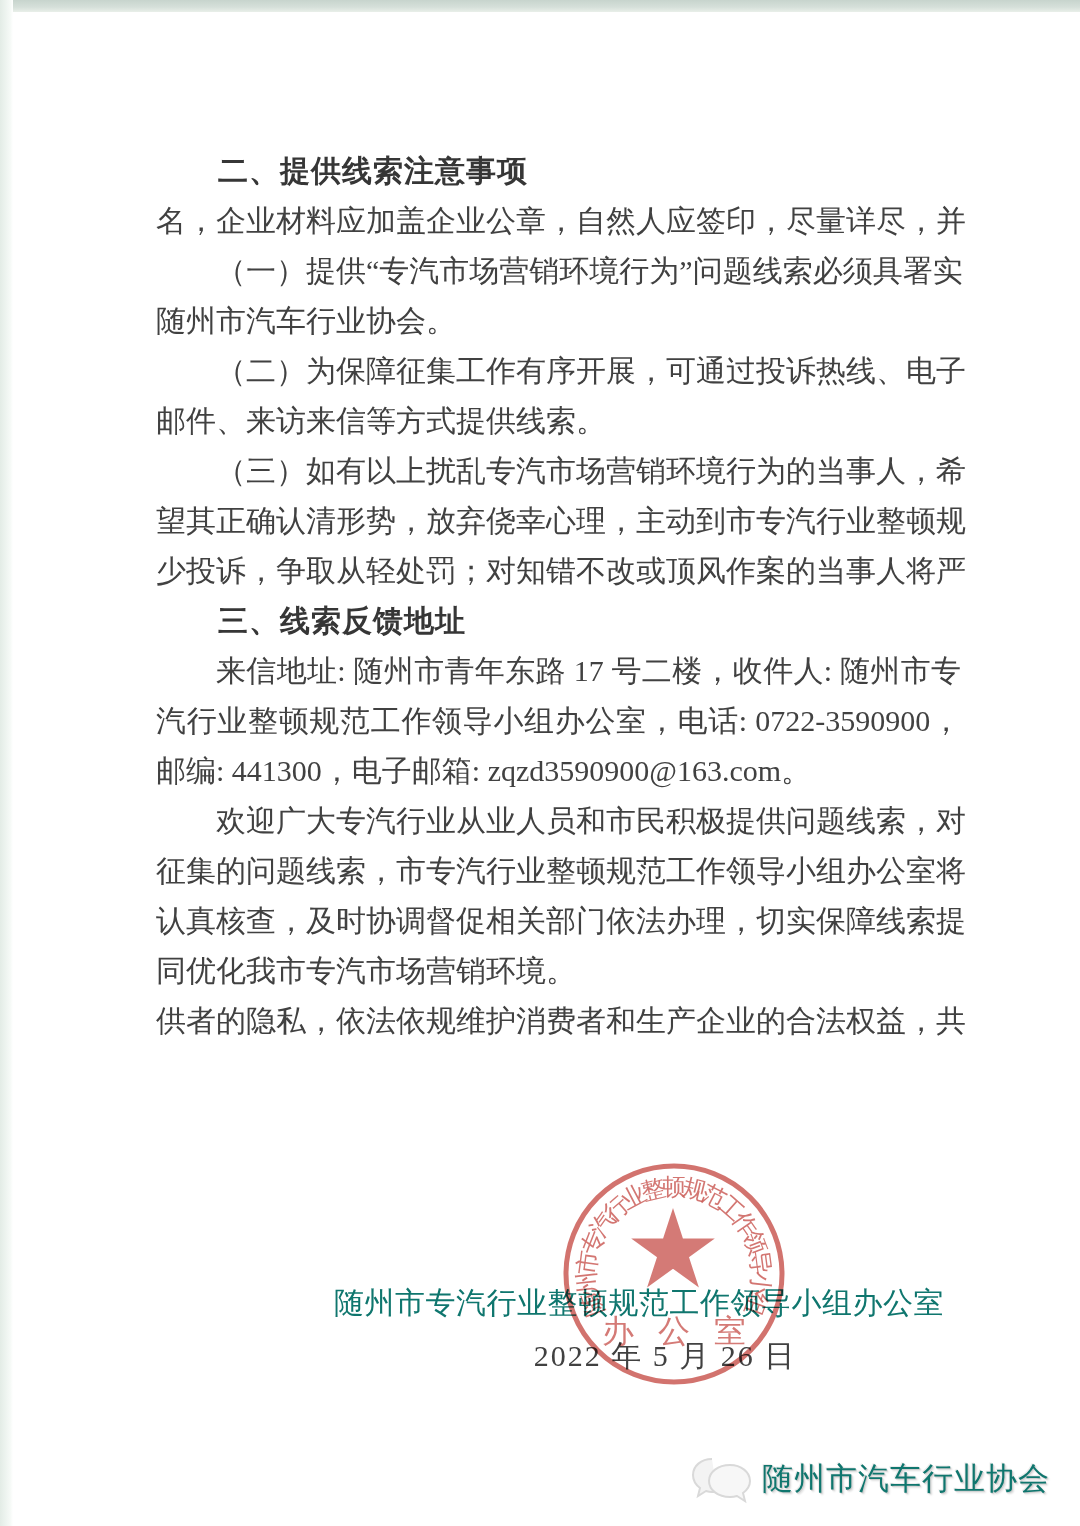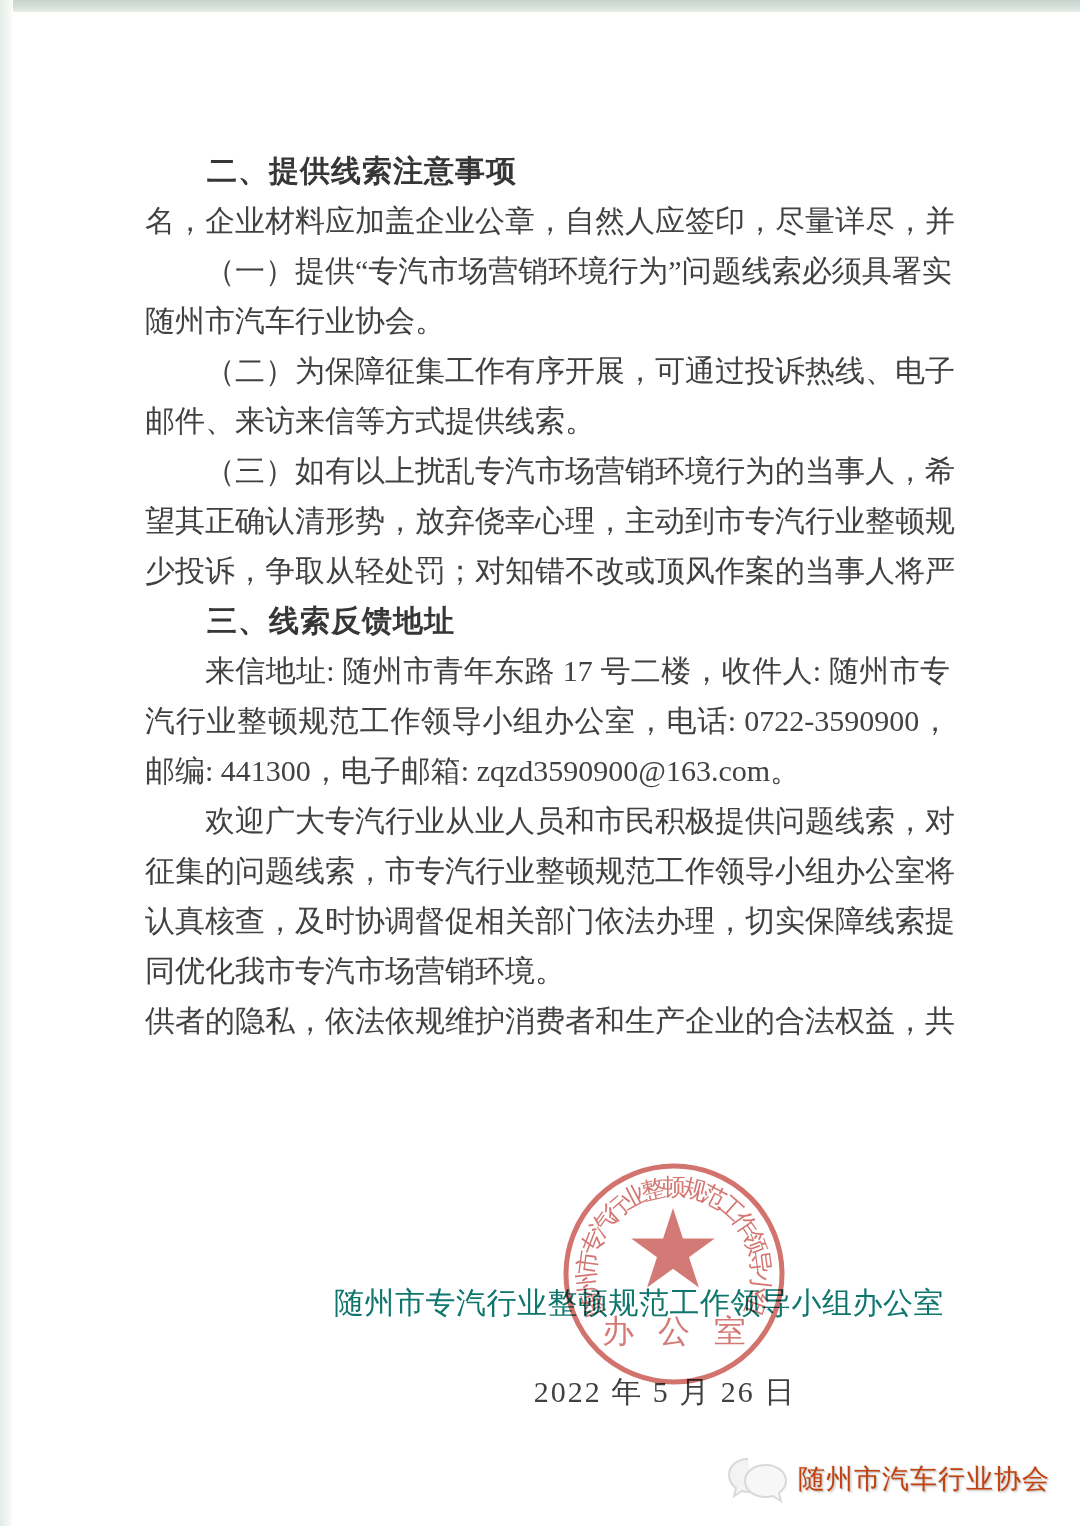--- a/index.html
+++ b/index.html
@@ -12,21 +12,21 @@
   }
   .edge-top {
     position:absolute; top:0; left:0; right:0; height:12px;
     background:linear-gradient(180deg,#c7d4cd 0%,#d6e0da 60%,#e9efe9 100%);
   }
   .edge-left {
     position:absolute; top:0; left:0; bottom:0; width:13px;
     background:linear-gradient(90deg,#e3ece6 0%,#f6faf7 80%,#ffffff 100%);
   }
   .doc {
-    position:absolute; left:145px; top:146px; width:805px;
+    position:absolute; left:156px; top:146px; width:805px;
     color:#414141; font-size:30px;
   }
   .line {
     line-height:50px; height:50px;
     text-align:justify; text-align-last:justify;
     white-space:nowrap;
   }
   .line.last { text-align-last:left; }
   .indent { text-indent:60px; }
   .heading {
@@ -34,35 +34,35 @@
     font-family:"Liberation Sans","DejaVu Sans",sans-serif;
     font-weight:700; color:#363636;
     text-indent:62px; letter-spacing:1px;
   }
   .sig-org {
     position:absolute; top:1283px; right:136px;
     font-size:30px; color:#0f766e; letter-spacing:0.5px;
   }
   .sig-date {
     position:absolute; top:1336px; left:460px; width:410px;
-    text-align:center; font-size:30px; color:#414141; letter-spacing:2px;margin-top:36px;
+    text-align:center; font-size:30px; color:#414141; letter-spacing:2px;
   }
   .seal {
     position:absolute; left:552px; top:1152px; width:244px; height:244px;
     mix-blend-mode:multiply; opacity:0.82;
   }
   .seal svg text { font-family:"Liberation Serif","DejaVu Serif",serif; }
   .watermark {
     position:absolute; right:30px; bottom:22px;
     display:flex; align-items:center; gap:8px;
   }
   .watermark-text {
     font-family:Liberation Sans, sans-serif;
-    font-size:27px; letter-spacing:1px;
-    color:#c2410c;
+    font-size:31px; letter-spacing:1px;
+    color:#0f766e;
     text-shadow:1px 1px 0 #cfcfcf, 2px 2px 2px #dedede, -1px -1px 0 #ececec;
   }
 </style>
 </head>
 <body>
 
 <div class="edge-top"></div>
 <div class="edge-left"></div>
 
 <div class="doc">

